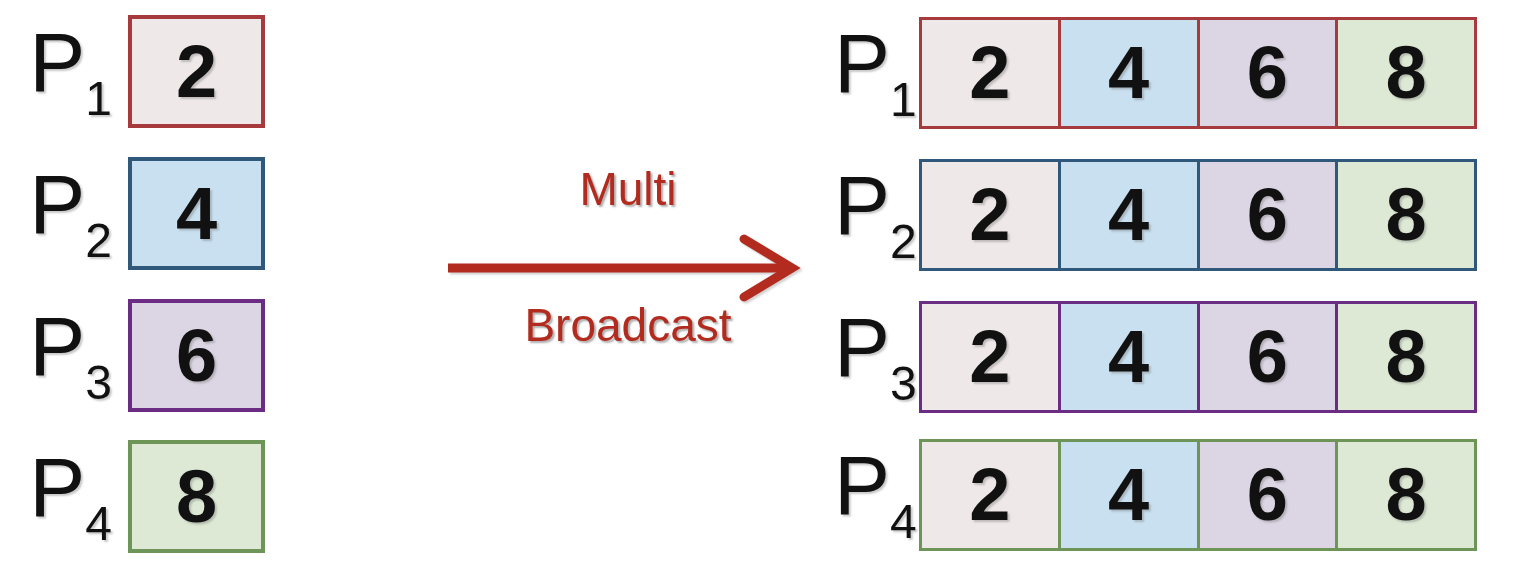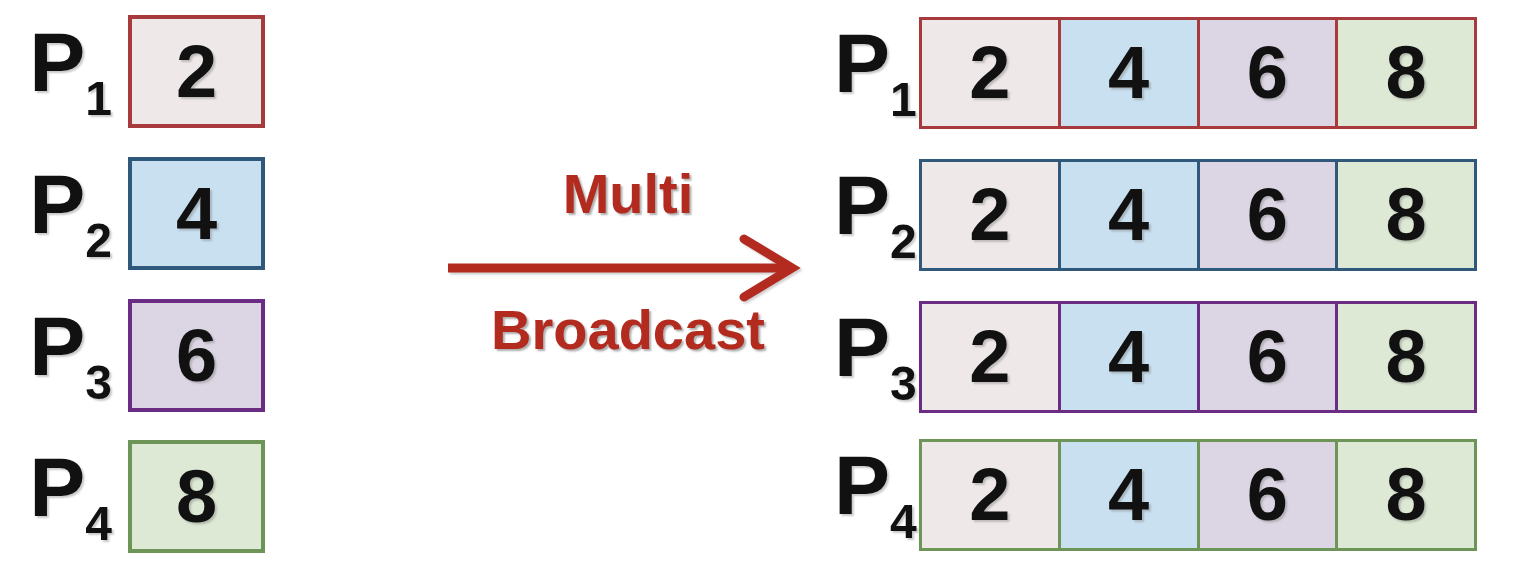--- a/index.html
+++ b/index.html
@@ -11,21 +11,21 @@
   #canvas {
     position: relative;
     width: 1518px;
     height: 582px;
     background: #ffffff;
     overflow: hidden;
   }
 
   
   .plabel {
-    font-weight: bold;
+    font-weight: normal;
     font-size: 84px;
     line-height: 1;
     color: var(--text);
     text-shadow: 2px 2px 2px rgba(120,120,120,0.40);
     white-space: nowrap;
   }
   .plabel sub {
     font-size: 48px;
     vertical-align: -24px;
     line-height: 1;
@@ -102,22 +102,22 @@
   .f-blue   { background: var(--blue-fill); }
   .f-purple { background: var(--purple-fill); }
   .f-green  { background: var(--green-fill); }
 
   
   .oplabel {
     position: absolute;
     left: 438px;
     width: 380px;
     text-align: center;
-    font-weight: bold;
-    font-size: 56px;
+    font-weight: normal;
+    font-size: 46px;
     line-height: 1;
     color: var(--arrow);
     text-shadow: 2px 2px 2px rgba(110,110,110,0.55);
     white-space: nowrap;
   }
   #op-top    { top: 166px; }
   #op-bottom { top: 302px; }
   #arrow-svg {
     position: absolute;
     left: 438px;

